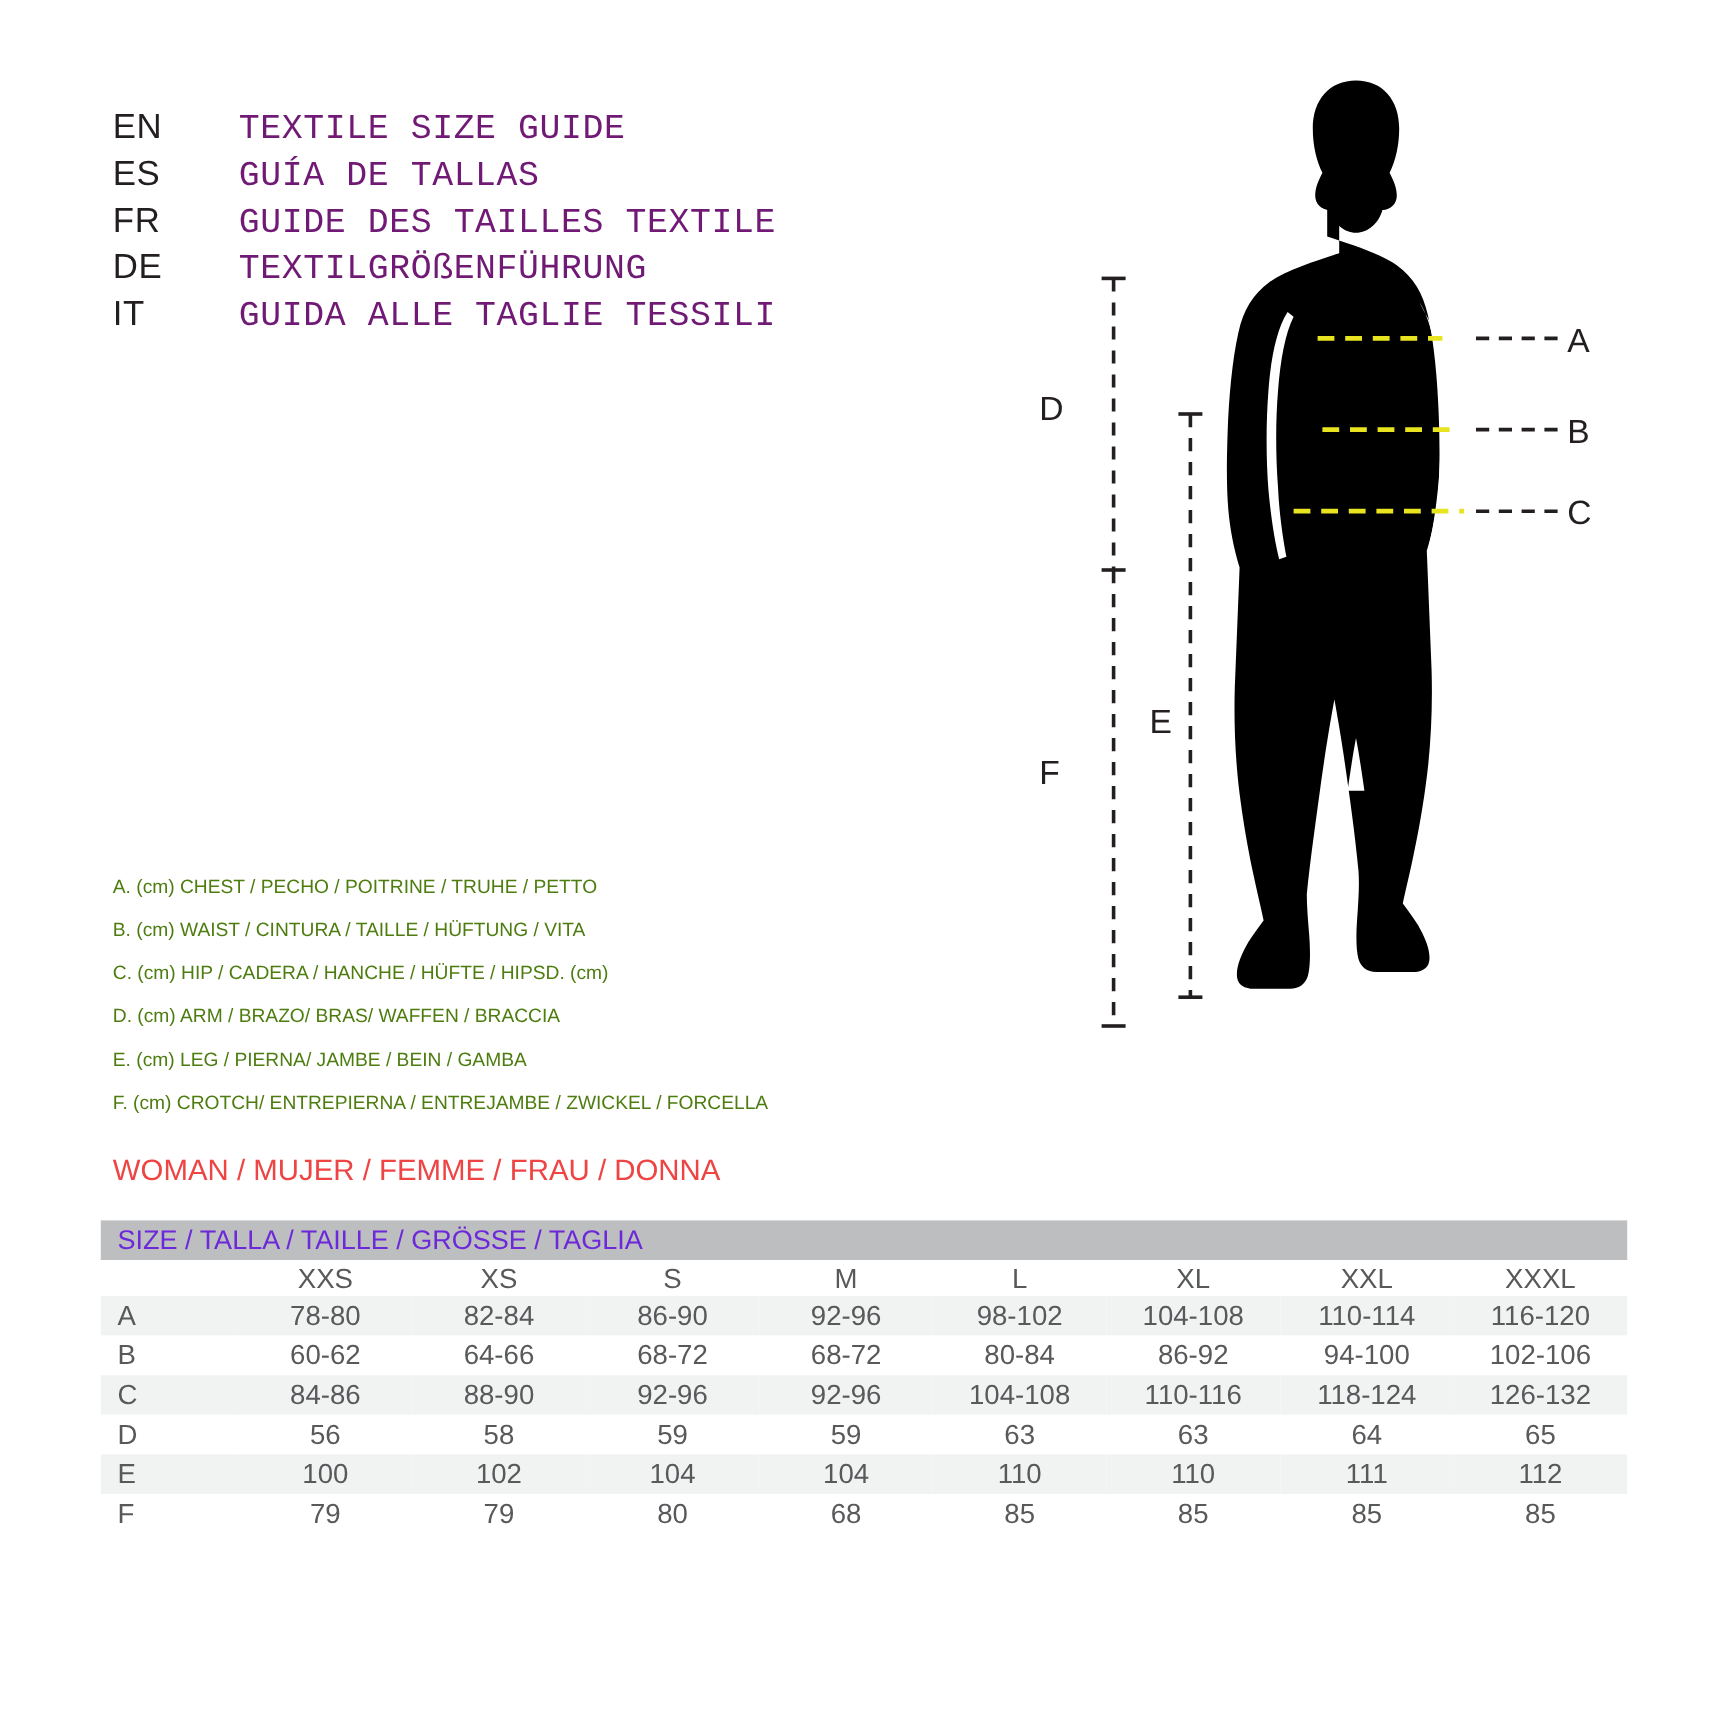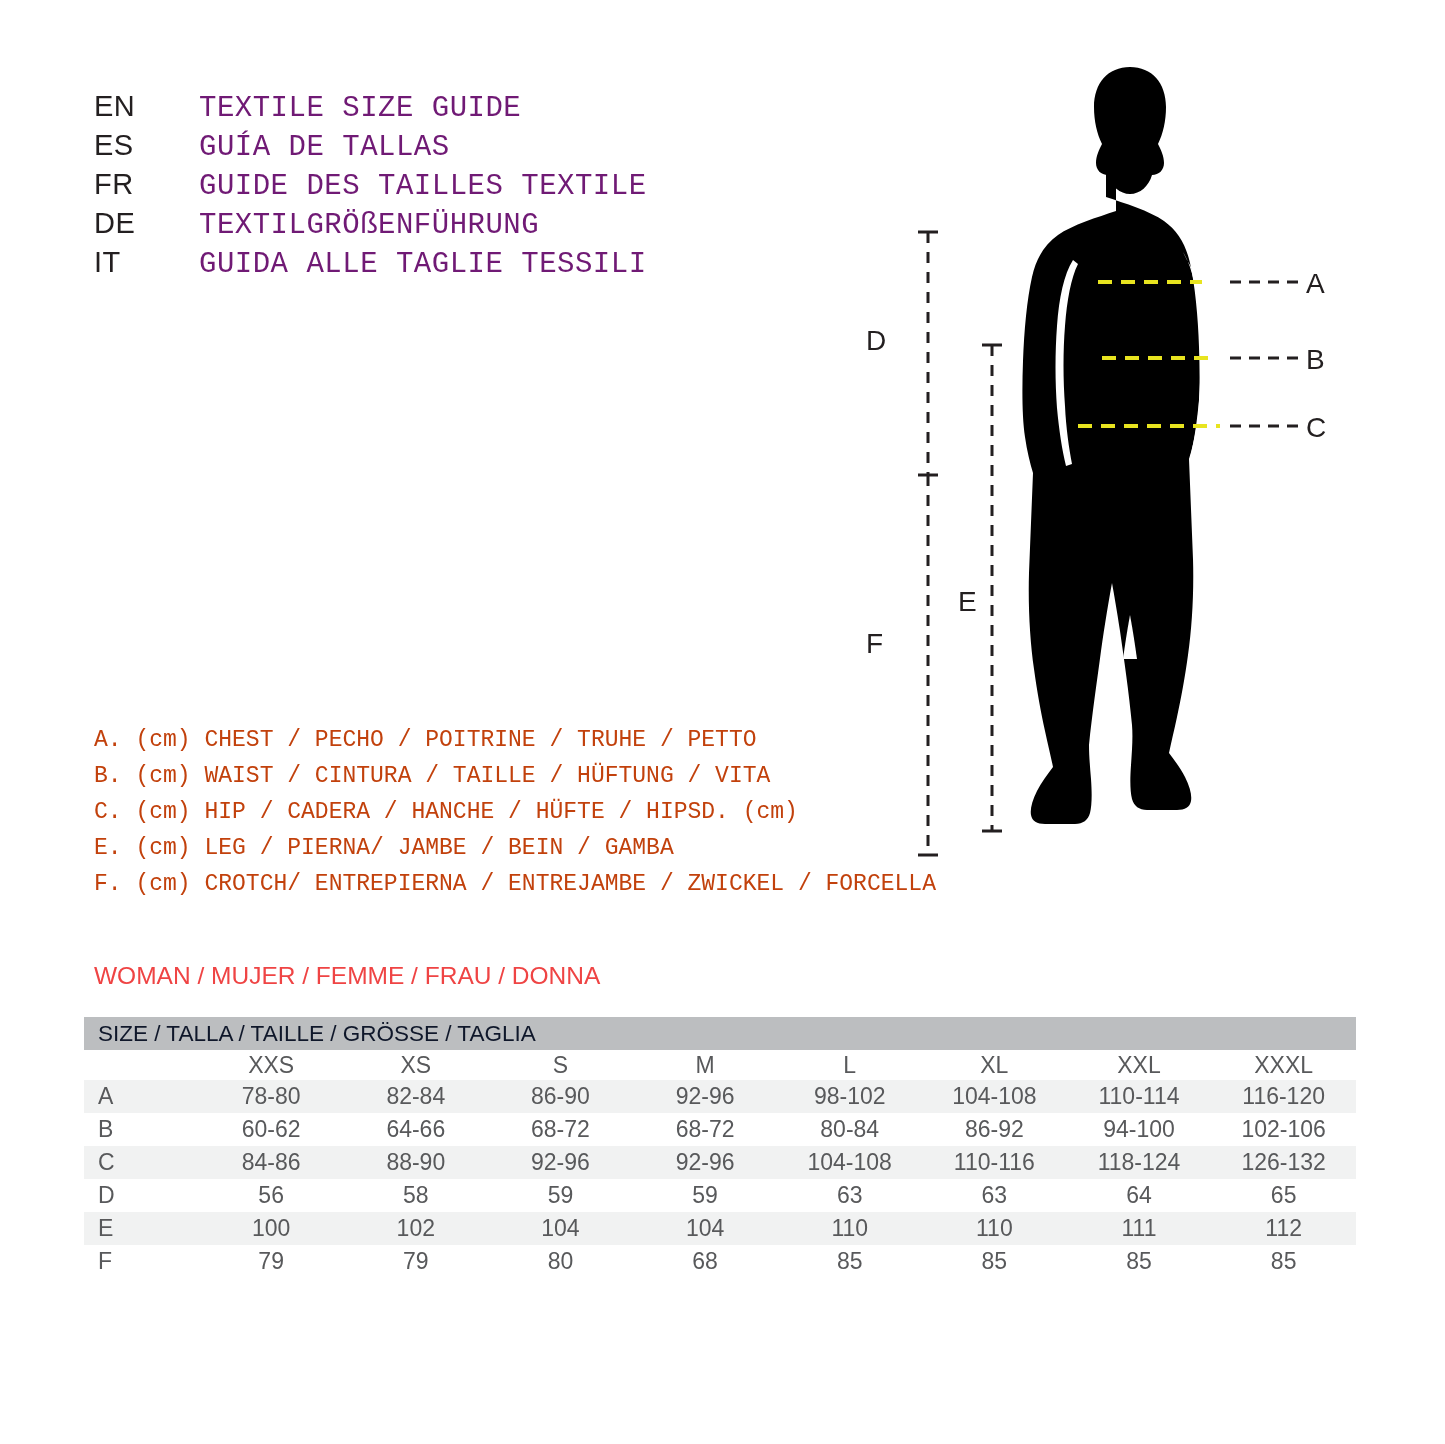--- a/index.html
+++ b/index.html
@@ -42,25 +42,24 @@
     font-family: Liberation Mono, monospace;
   }
 
   
   .legend-block {
     position: absolute;
     left: 94px;
     top: 722px;
   }
   .legend-row {
-    font-size: 23px;
+    font-size: 16px;
     line-height: 36px;
-    color: #c2410c;
+    color: #4d7c0f;
     white-space: nowrap;
-    font-family: Liberation Mono, monospace;
   }
 
   .group-label {
     position: absolute;
     left: 94px;
     top: 962px;
     font-size: 24.5px;
     color: #ef4444;
     white-space: nowrap;
   }
@@ -76,21 +75,21 @@
     color: #58595b;
   }
   .size-table td, .size-table th {
     padding: 0;
     height: 33px;
     font-weight: normal;
     text-align: center;
   }
   .size-table .hdr-band td {
     background: #bcbec0;
-    color: #0f172a;
+    color: #6d28d9;
     text-align: left;
     padding-left: 14px;
     height: 33px;
     font-size: 22.5px;
   }
   .size-table .col-head td {
     background: #ffffff;
     color: #58595b;
     height: 30px;
     font-size: 23px;
@@ -146,20 +145,21 @@
   <div class="lang-row">
     <span class="lang-code">IT</span>
     <span class="lang-title">GUIDA ALLE TAGLIE TESSILI</span>
   </div>
 </div>
 
 <div class="legend-block">
   <div class="legend-row">A. (cm) CHEST / PECHO / POITRINE / TRUHE / PETTO</div>
   <div class="legend-row">B. (cm) WAIST / CINTURA / TAILLE / HÜFTUNG / VITA</div>
   <div class="legend-row">C. (cm) HIP / CADERA / HANCHE / HÜFTE / HIPSD. (cm)</div>
+  <div class="legend-row">D. (cm) ARM / BRAZO/ BRAS/ WAFFEN / BRACCIA</div>
   <div class="legend-row">E. (cm) LEG / PIERNA/ JAMBE / BEIN / GAMBA</div>
   <div class="legend-row">F. (cm) CROTCH/ ENTREPIERNA / ENTREJAMBE / ZWICKEL / FORCELLA</div>
 </div>
 
 <div class="group-label">WOMAN / MUJER / FEMME / FRAU / DONNA</div>
 
 <table class="size-table">
   <tbody>
     <tr class="hdr-band">
       <td colspan="9">SIZE / TALLA / TAILLE / GRÖSSE / TAGLIA</td>

